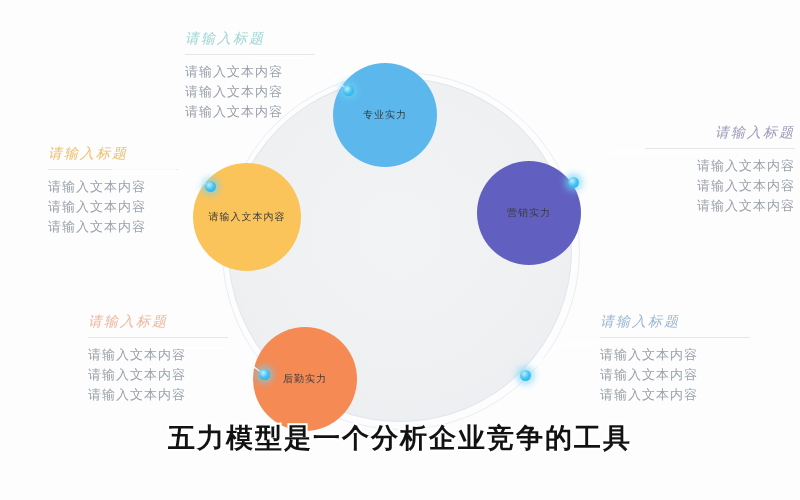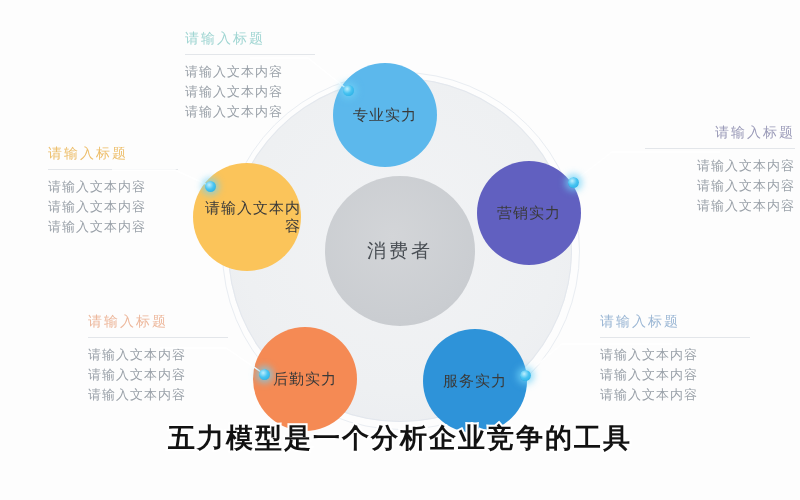--- a/index.html
+++ b/index.html
@@ -27,21 +27,21 @@
     display:flex;align-items:center;justify-content:center;
   }
   .ring-inner span{
     font-size:19px;color:#4a4f55;letter-spacing:3px;
   }
 
   
   .node{
     position:absolute;border-radius:50%;
     display:flex;align-items:center;justify-content:center;
-    color:#3a3a3a;font-size:15px;letter-spacing:1px;
+    color:#3a3a3a;font-size:10px;letter-spacing:1px;
     text-align:right;line-height:1.2;
   }
   .node.n-top{left:333px;top:63px;width:104px;height:104px;}
   .node.n-left{left:193px;top:163px;width:108px;height:108px;}
   .node.n-right{left:477px;top:161px;width:104px;height:104px;}
   .node.n-bl{left:253px;top:327px;width:104px;height:104px;}
   .node.n-br{left:423px;top:329px;width:104px;height:104px;}
 
   
   .dot{
@@ -52,21 +52,21 @@
   }
   .dot.d-top{left:343px;top:85px;}
   .dot.d-left{left:205px;top:181px;}
   .dot.d-right{left:568px;top:177px;}
   .dot.d-bl{left:259px;top:369px;}
   .dot.d-br{left:520px;top:370px;}
 
   
   .callout{position:absolute;}
   .callout .c-title{
-    font-size:14px;letter-spacing:2px;margin:0 0 6px 0;font-weight:400;
+    font-size:14px;letter-spacing:2px;margin:0 0 6px 0;font-weight:400;font-style:italic;
   }
   .callout .c-rule{height:1px;background:#e3e6ea;margin:0 0 7px 0;}
   .callout .c-line{
     font-size:13px;color:#9aa1a9;letter-spacing:1px;line-height:1.55;white-space:nowrap;
   }
   .co-top{left:185px;top:30px;width:130px;}
   .co-top .c-title{color:#9fd5d2;}
   .co-left{left:48px;top:145px;width:130px;}
   .co-left .c-title{color:#edbe6a;}
   .co-right{left:645px;top:124px;width:150px;text-align:right;}
@@ -95,38 +95,32 @@
   <svg class="links" width="800" height="500" viewBox="0 0 800 500">
     <polyline points="348,90 308,58 250,58" fill="none" stroke="#ffffff" stroke-width="1.4"></polyline>
     <polyline points="210,186 175,170 112,170" fill="none" stroke="#ffffff" stroke-width="1.4"></polyline>
     <polyline points="573,182 612,152 720,152" fill="none" stroke="#ffffff" stroke-width="1.4"></polyline>
     <polyline points="264,374 226,348 160,348" fill="none" stroke="#ffffff" stroke-width="1.4"></polyline>
     <polyline points="525,375 562,344 672,344" fill="none" stroke="#ffffff" stroke-width="1.4"></polyline>
   </svg>
 
   <div class="ring-outer-edge"></div>
   <div class="ring-outer"></div>
-  <div class="ring-inner">
-    <span>消费者</span>
-  </div>
 
   <div class="node n-top" id="node-top" style="background: radial-gradient(circle at 38% 32%, rgb(92, 184, 236) 0%, rgb(92, 184, 236) 60%, rgb(92, 184, 236) 100%);">
       <span>专业实力</span>
     </div>
   <div class="node n-left" id="node-left" style="background: radial-gradient(circle at 38% 32%, rgb(251, 196, 90) 0%, rgb(251, 196, 90) 60%, rgb(251, 196, 90) 100%);">
       <span>请输入文本内容</span>
     </div>
   <div class="node n-bl" id="node-bl" style="background: radial-gradient(circle at 38% 32%, rgb(245, 138, 84) 0%, rgb(245, 138, 84) 60%, rgb(245, 138, 84) 100%);">
       <span>后勤实力</span>
     </div>
   <div class="node n-right" id="node-right" style="background: radial-gradient(circle at 38% 32%, rgb(97, 96, 192) 0%, rgb(97, 96, 192) 60%, rgb(97, 96, 192) 100%);">
       <span>营销实力</span>
-    </div>
-  <div class="node n-br" id="node-br" style="background: radial-gradient(circle at 38% 32%, rgb(46, 147, 217) 0%, rgb(46, 147, 217) 60%, rgb(46, 147, 217) 100%);">
-      <span>服务实力</span>
     </div>
 
   <div class="dot d-top"></div>
   <div class="dot d-left"></div>
   <div class="dot d-right"></div>
   <div class="dot d-bl"></div>
   <div class="dot d-br"></div>
 
   <div class="callout co-top">
     <p class="c-title" style="color: rgb(159, 213, 210);">请输入标题</p>

